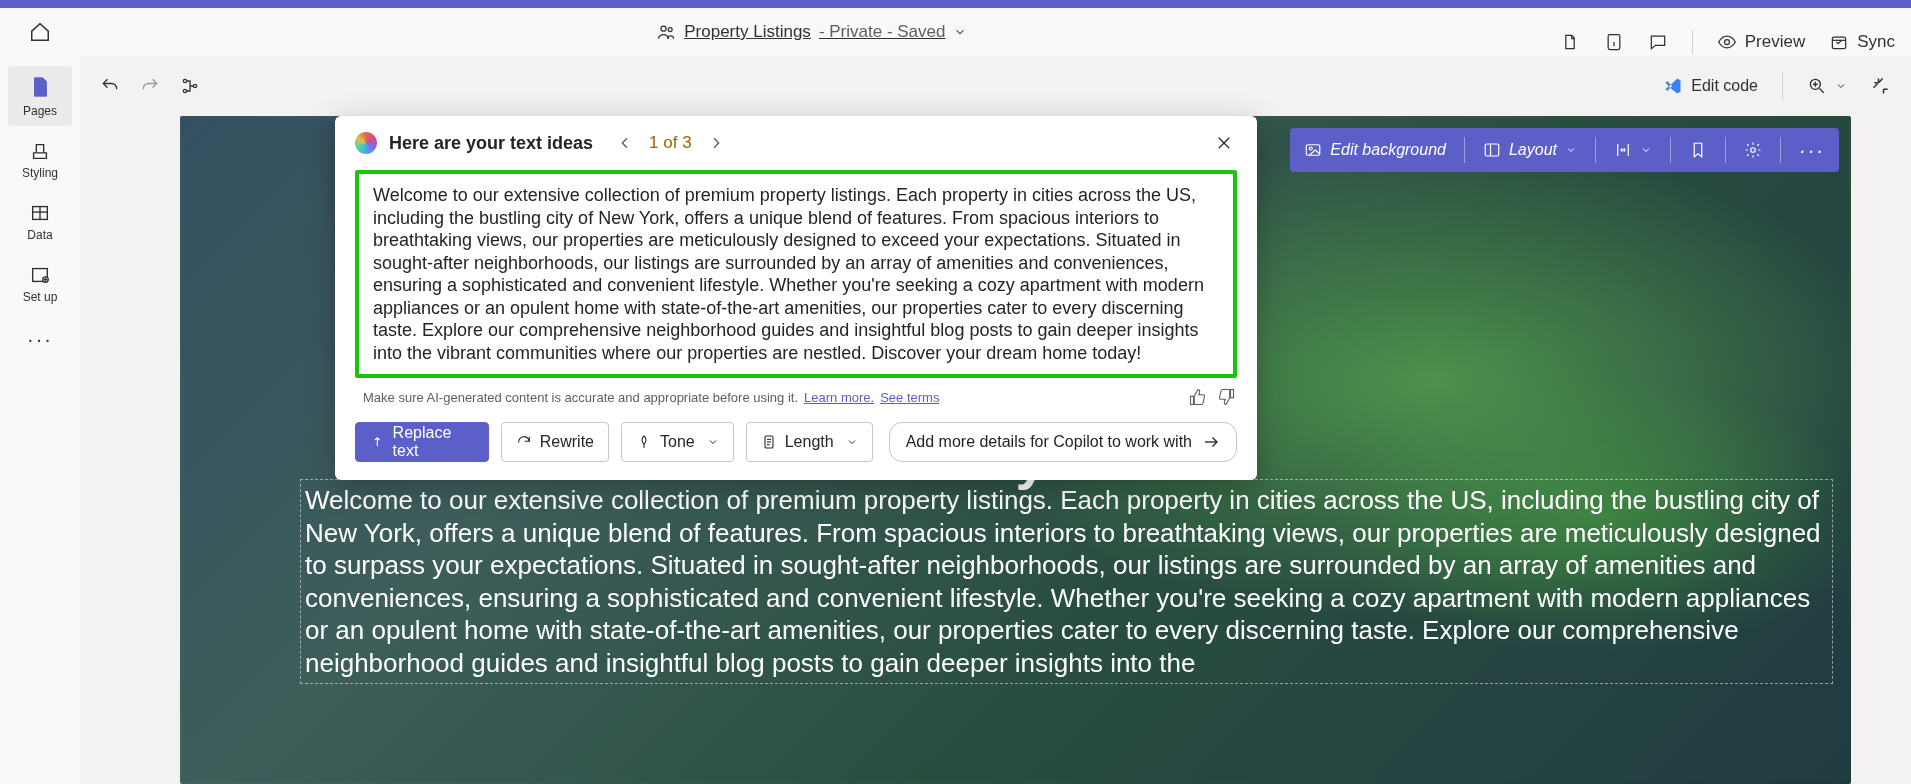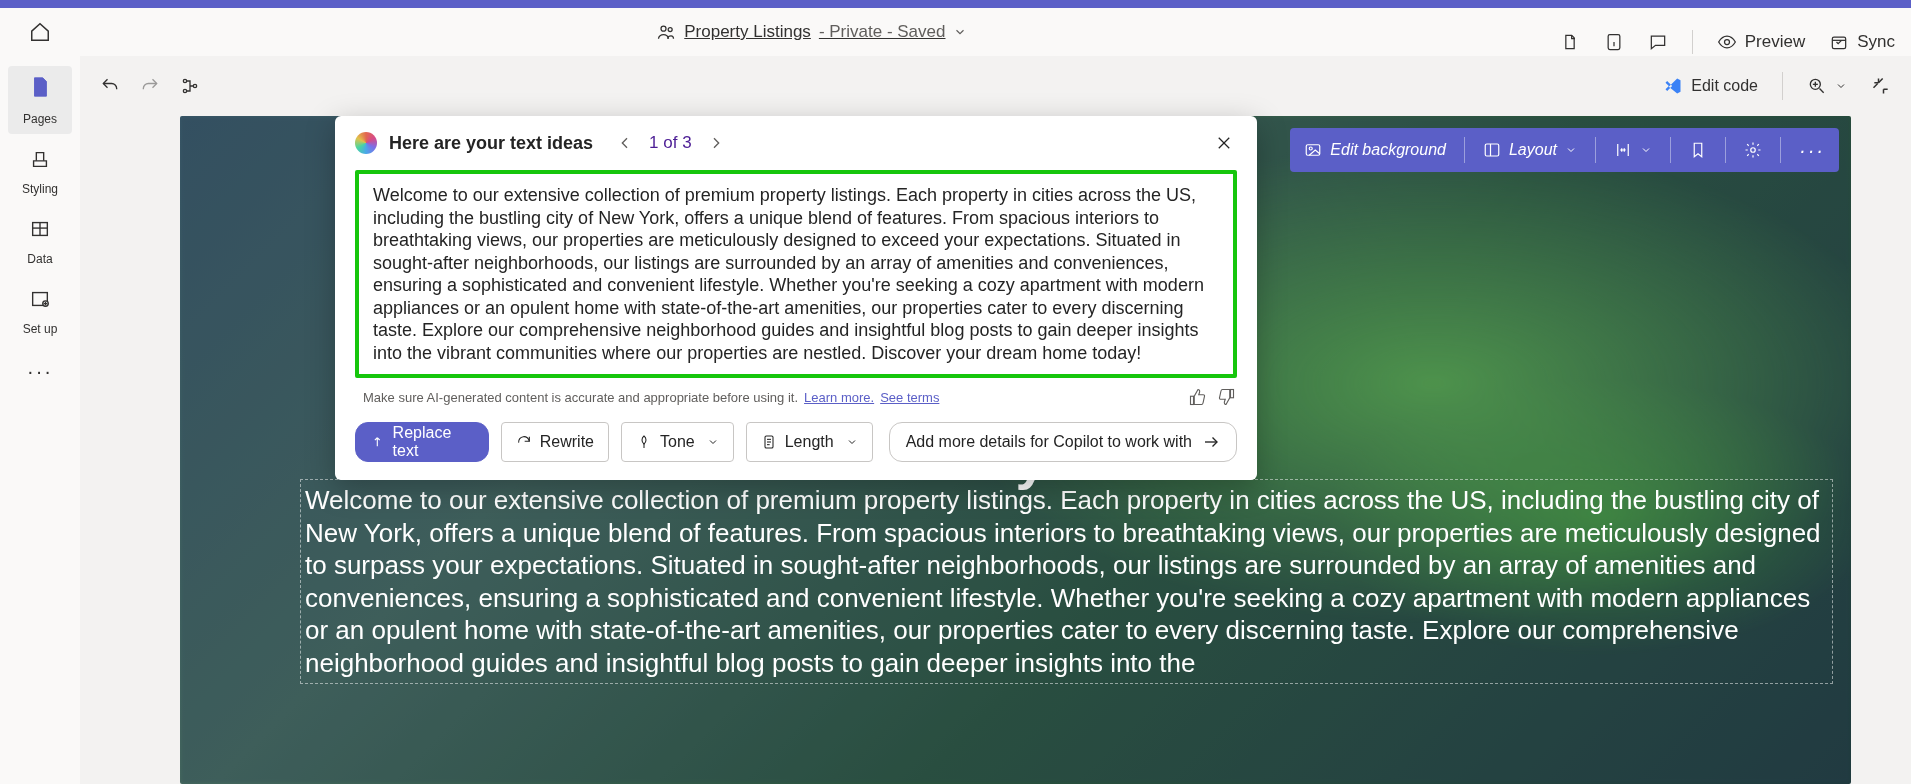--- a/index.html
+++ b/index.html
@@ -12,21 +12,21 @@
 .title-center { flex:1; display:flex; justify-content:center; align-items:center; gap:8px; color:#323130; font-size:17px;text-decoration:underline; }
 .title-center .muted { color:#605e5c; }
 .title-actions { display:flex; align-items:center; gap:24px; color:#323130; font-size:17px;margin-top:20px; }
 .title-actions .ico { width:20px; height:20px; display:inline-flex; align-items:center; justify-content:center; }
 .title-actions .lbl-btn { display:flex; align-items:center; gap:8px; cursor:pointer; }
 .vdiv { width:1px; height:24px; background:#d2d0ce; }
 
 .workarea { display:flex; height: calc(100% - 56px); }
 
 .leftbar { width: 80px; background:#faf9f8; display:flex; flex-direction:column; align-items:center; padding-top:10px; gap:6px; }
-.leftbar .item { width:64px; display:flex; flex-direction:column; align-items:center; gap:12px; padding:8px 0; font-size:12px; color:#323130; border-radius:4px; cursor:pointer; }
+.leftbar .item { width:64px; display:flex; flex-direction:column; align-items:center; gap:4px; padding:8px 0; font-size:12px; color:#323130; border-radius:4px; cursor:pointer; }
 .leftbar .item.active { background:#ebebeb; }
 .leftbar .item.active svg { fill:#5b5fc7; stroke:#5b5fc7; }
 .dots { font-size:20px; letter-spacing:2px; color:#323130; margin-top:10px; }
 
 .canvas-col { flex:1; position:relative; background:#f3f2f1; }
 
 .toolbar-row { height:60px; display:flex; align-items:center; padding:0 20px; gap:20px; color:#323130; }
 .toolbar-row .right { margin-left:auto; display:flex; align-items:center; gap:24px; }
 .tbtn { display:flex; align-items:center; gap:8px; font-size:16px; cursor:pointer; }
 .tdiv { width:1px; height:28px; background:#d2d0ce; }
@@ -44,33 +44,33 @@
 
 .hero-title { position:absolute; top:310px; left:50%; transform:translateX(-50%); color:#fff; font-size:56px; font-weight:600; z-index:2; }
 
 .text-block { position:absolute; top:363px; left:120px; right:18px; color:#fff; font-size:26px; line-height:1.25; z-index:2; border:1px dashed rgba(255,255,255,0.5); padding:4px; }
 
 
 .popup { position:absolute; left:255px; top:60px; width:922px; background:#fff; border-radius:6px; box-shadow:0 8px 30px rgba(0,0,0,0.25); z-index:10; padding:0 0 18px 0; }
 .popup-head { display:flex; align-items:center; gap:12px; padding:14px 20px 8px 20px; }
 .copilot-orb { width:22px; height:22px; border-radius:50%; background:conic-gradient(#e2674f,#d64a8a,#7b6fe8,#4aa8e8,#4ad6a0,#e2c14a,#e2674f); }
 .popup-title { font-weight:700; font-size:18px; color:#242424; }
-.pager { display:flex; align-items:center; gap:10px; margin-left:6px; color:#4c1d95; font-size:17px; }
+.pager { display:flex; align-items:center; gap:10px; margin-left:6px; color:#a16207; font-size:17px; }
 .pager .arrow { cursor:pointer; padding:2px 6px; color:#605e5c; }
 .close-x { margin-left:auto; cursor:pointer; padding:4px; }
 
 .idea-box { margin:6px 20px 4px 20px; border:4px solid #16c60c; border-radius:2px; padding:10px 14px; color:#242424; font-size:18px; line-height:1.25; }
 
 .disclaimer-row { display:flex; align-items:center; padding:6px 22px 0 28px; font-size:13px; color:#605e5c; gap:6px; }
 .disclaimer-row a { color:#5b5fc7; text-decoration:underline; cursor:pointer; }
 .thumbs { margin-left:auto; display:flex; gap:10px; }
 
 .popup-actions { display:flex; gap:12px; padding:16px 20px 0 20px; align-items:center; }
 .pill { height:40px; border:1px solid #c8c6c4; border-radius:4px; background:#fff; display:flex; align-items:center; gap:8px; padding:0 14px; font-size:16px; color:#242424; cursor:pointer; }
-.pill.primary { background:#5b5fc7; color:#fff; border-color:#5b5fc7;border-radius:13px; }
+.pill.primary { background:#5b5fc7; color:#fff; border-color:#5b5fc7; }
 .pill .caret { margin-left:4px; }
 .addmore { height:40px; border:1px solid #c8c6c4; border-radius:13px; padding:0 16px; display:flex; align-items:center; gap:10px; font-size:16px; color:#242424; cursor:text; flex:0 0 auto; margin-left:4px; }
 
 svg { display:block; }
 </style>
 </head>
 <body>
 
 <div class="topstrip"></div>
 

